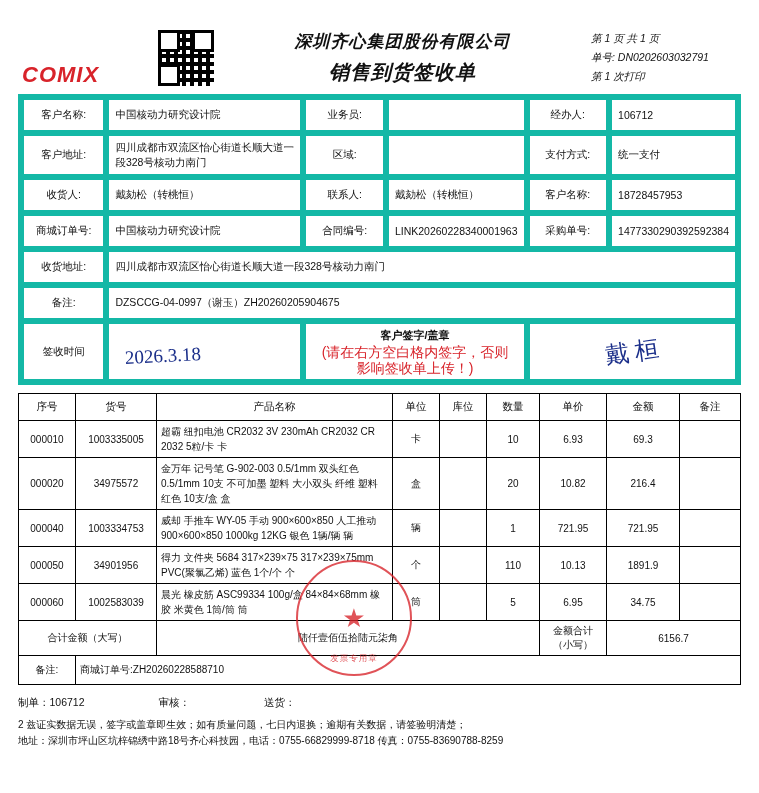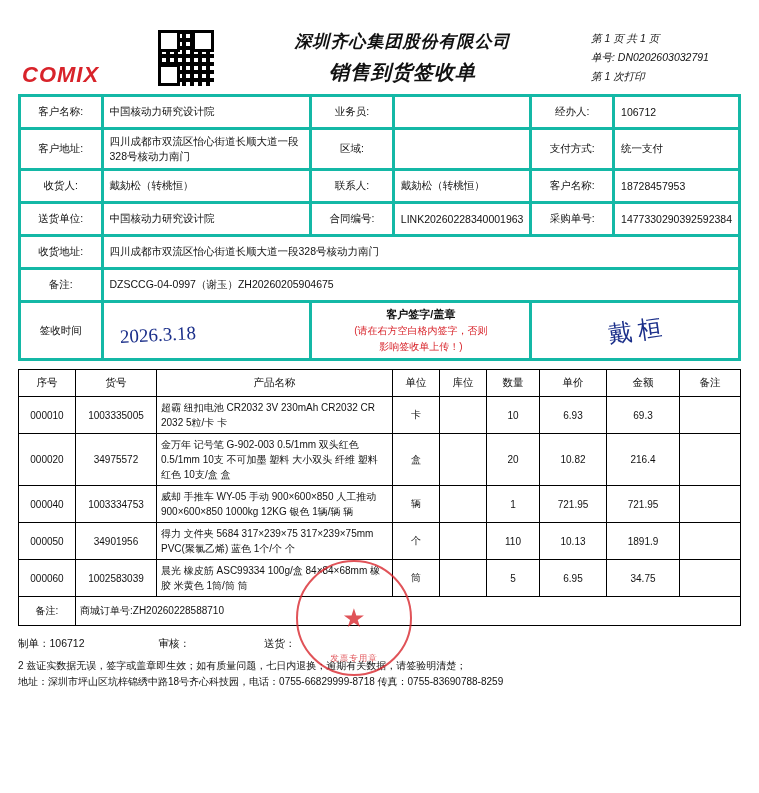--- a/index.html
+++ b/index.html
@@ -78,39 +78,39 @@
   }
 
   
   table{border-collapse:collapse;}
   .info{
     width:100%;
     margin-top:8px;
     font-size:10.5px;
   }
   .info td{
-    border:3px solid #14b8a6;
+    border:6px solid #14b8a6;
     padding:4px 6px;
     height:22px;
     vertical-align:middle;
   }
   .lbl{text-align:center;width:72px;white-space:nowrap;}
   .val{padding-left:8px;}
 
   .sign-label{text-align:center;width:72px;}
   .sign-cell{position:relative;height:54px;}
   .sign-date{
     font-family:"Liberation Serif",serif;
     font-size:19px;color:#1b2f8a;
     transform:rotate(-3deg);
     display:inline-block;margin-top:8px;margin-left:10px;
   }
   .stamp-head{text-align:center;font-size:11px;font-weight:bold;}
   .stamp-note{
-    text-align:center;color:#d8232a;font-size:10px;line-height:14px;margin-top:2px;
+    text-align:center;color:#d8232a;font-size:14px;line-height:14px;margin-top:2px;
   }
   .sig-mark{
     font-family:"Liberation Serif",serif;
     color:#1b2f8a;font-size:24px;
     transform:rotate(-8deg);
     display:inline-block;
   }
 
   
   .goods{
@@ -212,21 +212,21 @@
     </tr>
     <tr>
       <td class="lbl">收货人:</td>
       <td class="val">戴劾松（转桃恒）</td>
       <td class="lbl">联系人:</td>
       <td class="val">戴劾松（转桃恒）</td>
       <td class="lbl">客户名称:</td>
       <td class="val">18728457953</td>
     </tr>
     <tr>
-      <td class="lbl">送货单位:</td>
+      <td class="lbl">商城订单号:</td>
       <td class="val">中国核动力研究设计院</td>
       <td class="lbl">合同编号:</td>
       <td class="val" colspan="1">LINK20260228340001963</td>
       <td class="lbl">采购单号:</td>
       <td class="val">1477330290392592384</td>
     </tr>
     <tr>
       <td class="lbl">收货地址:</td>
       <td class="val" colspan="5">四川成都市双流区怡心街道长顺大道一段328号核动力南门</td>
     </tr>
@@ -313,20 +313,26 @@
       <tr class="row-h">
         <td class="c">000060</td>
         <td class="c">1002583039</td>
         <td class="name">晨光 橡皮筋 ASC99334 100g/盒 84×84×68mm 橡胶 米黄色 1筒/筒 筒</td>
         <td class="c">筒</td>
         <td class="c"></td>
         <td class="c">5</td>
         <td class="c">6.95</td>
         <td class="c">34.75</td>
         <td class="c"></td>
+      </tr>
+      <tr>
+        <td colspan="2" class="sum-label" style="height:24px">合计金额（大写）</td>
+        <td colspan="4" class="sum-val">陆仟壹佰伍拾陆元柒角</td>
+        <td colspan="1" class="c">金额合计（小写）</td>
+        <td colspan="2" class="c">6156.7</td>
       </tr>
       <tr>
         <td class="c" style="height:22px">备注:</td>
         <td colspan="8">商城订单号:ZH20260228588710</td>
       </tr>
     </tbody>
   </table>
 
   <div class="footer">
     <div class="foot-row">

